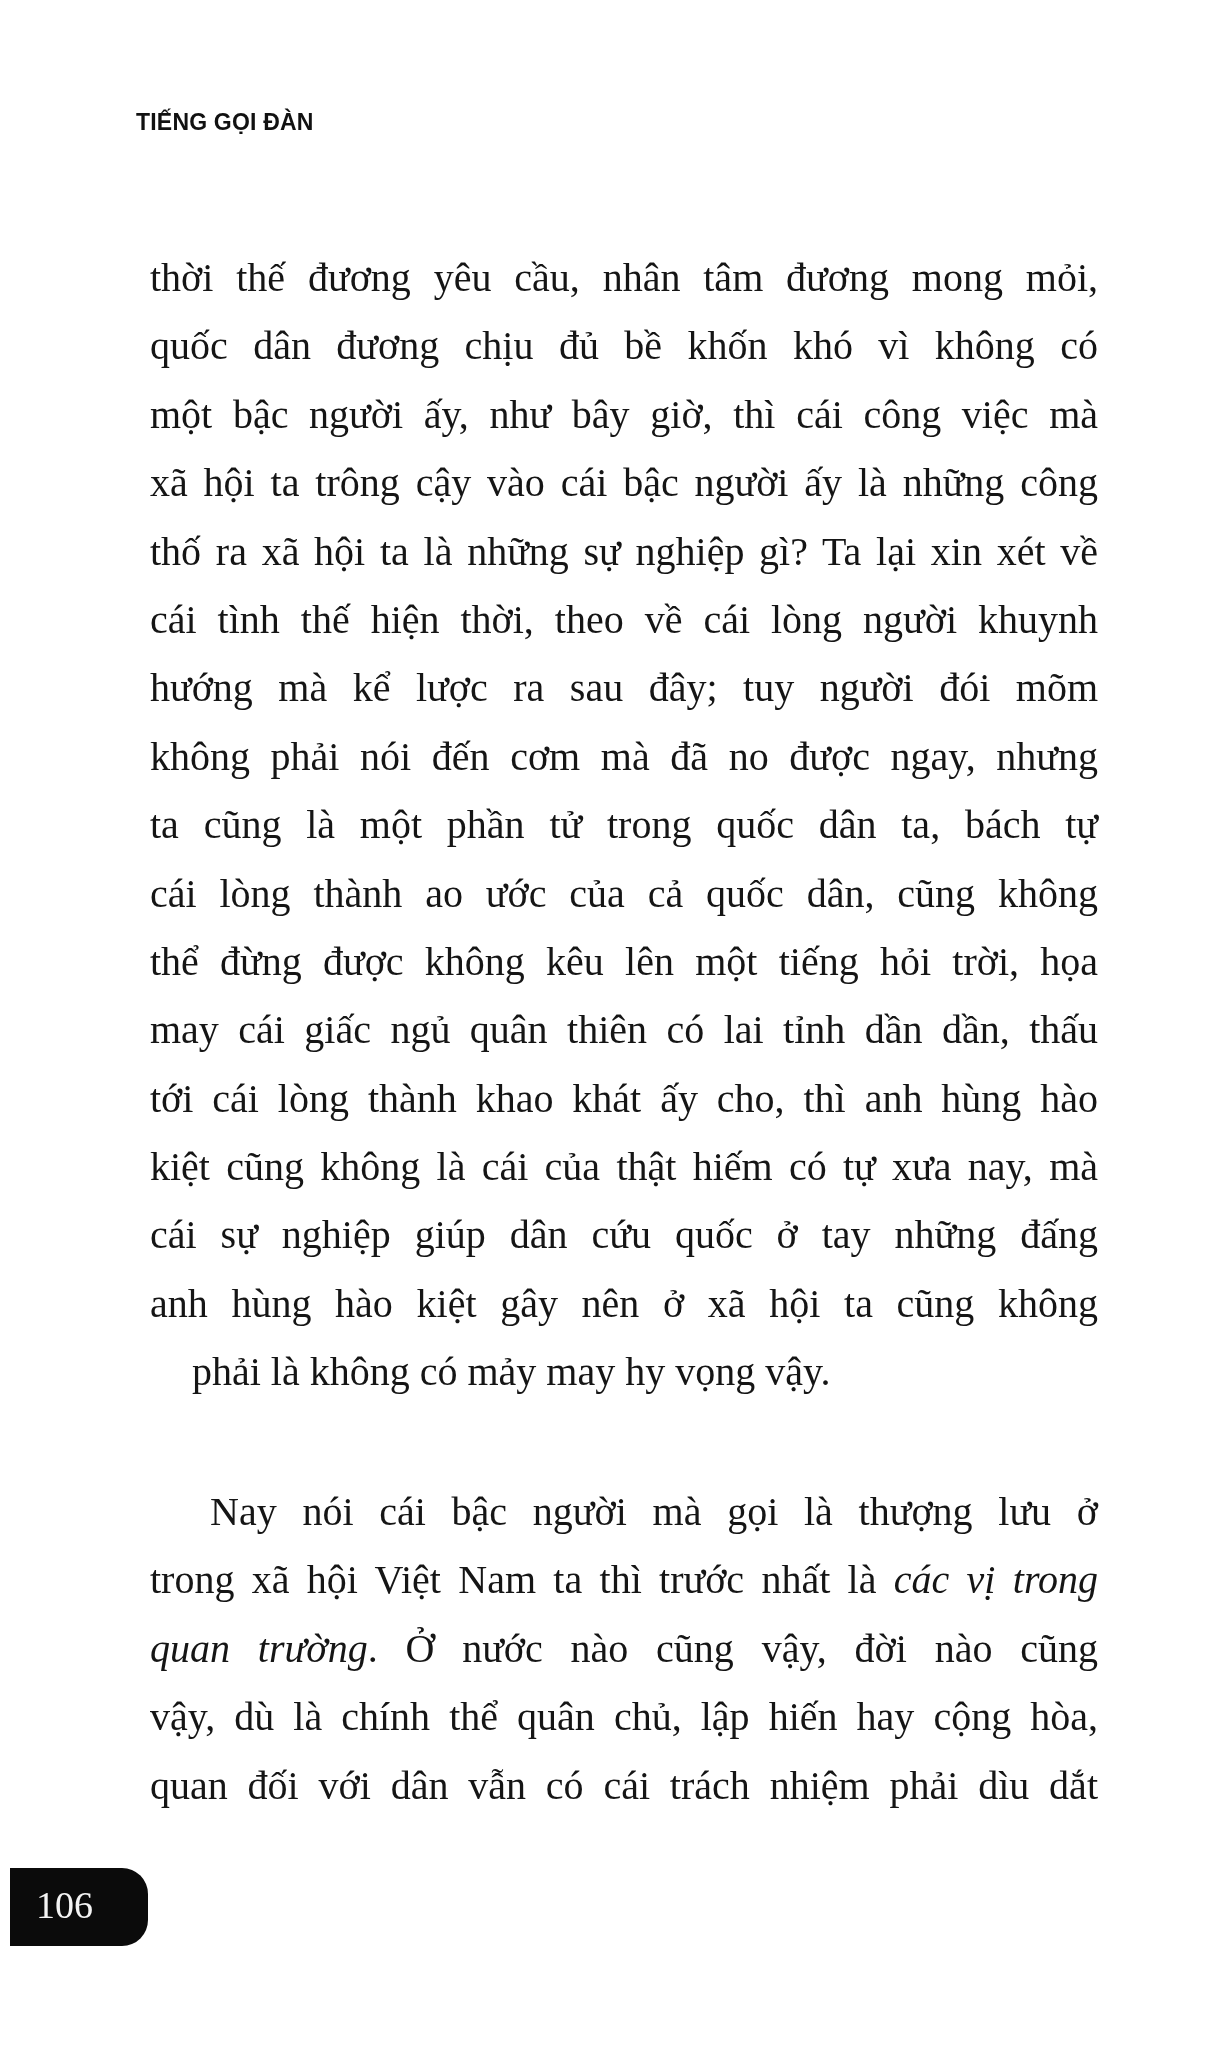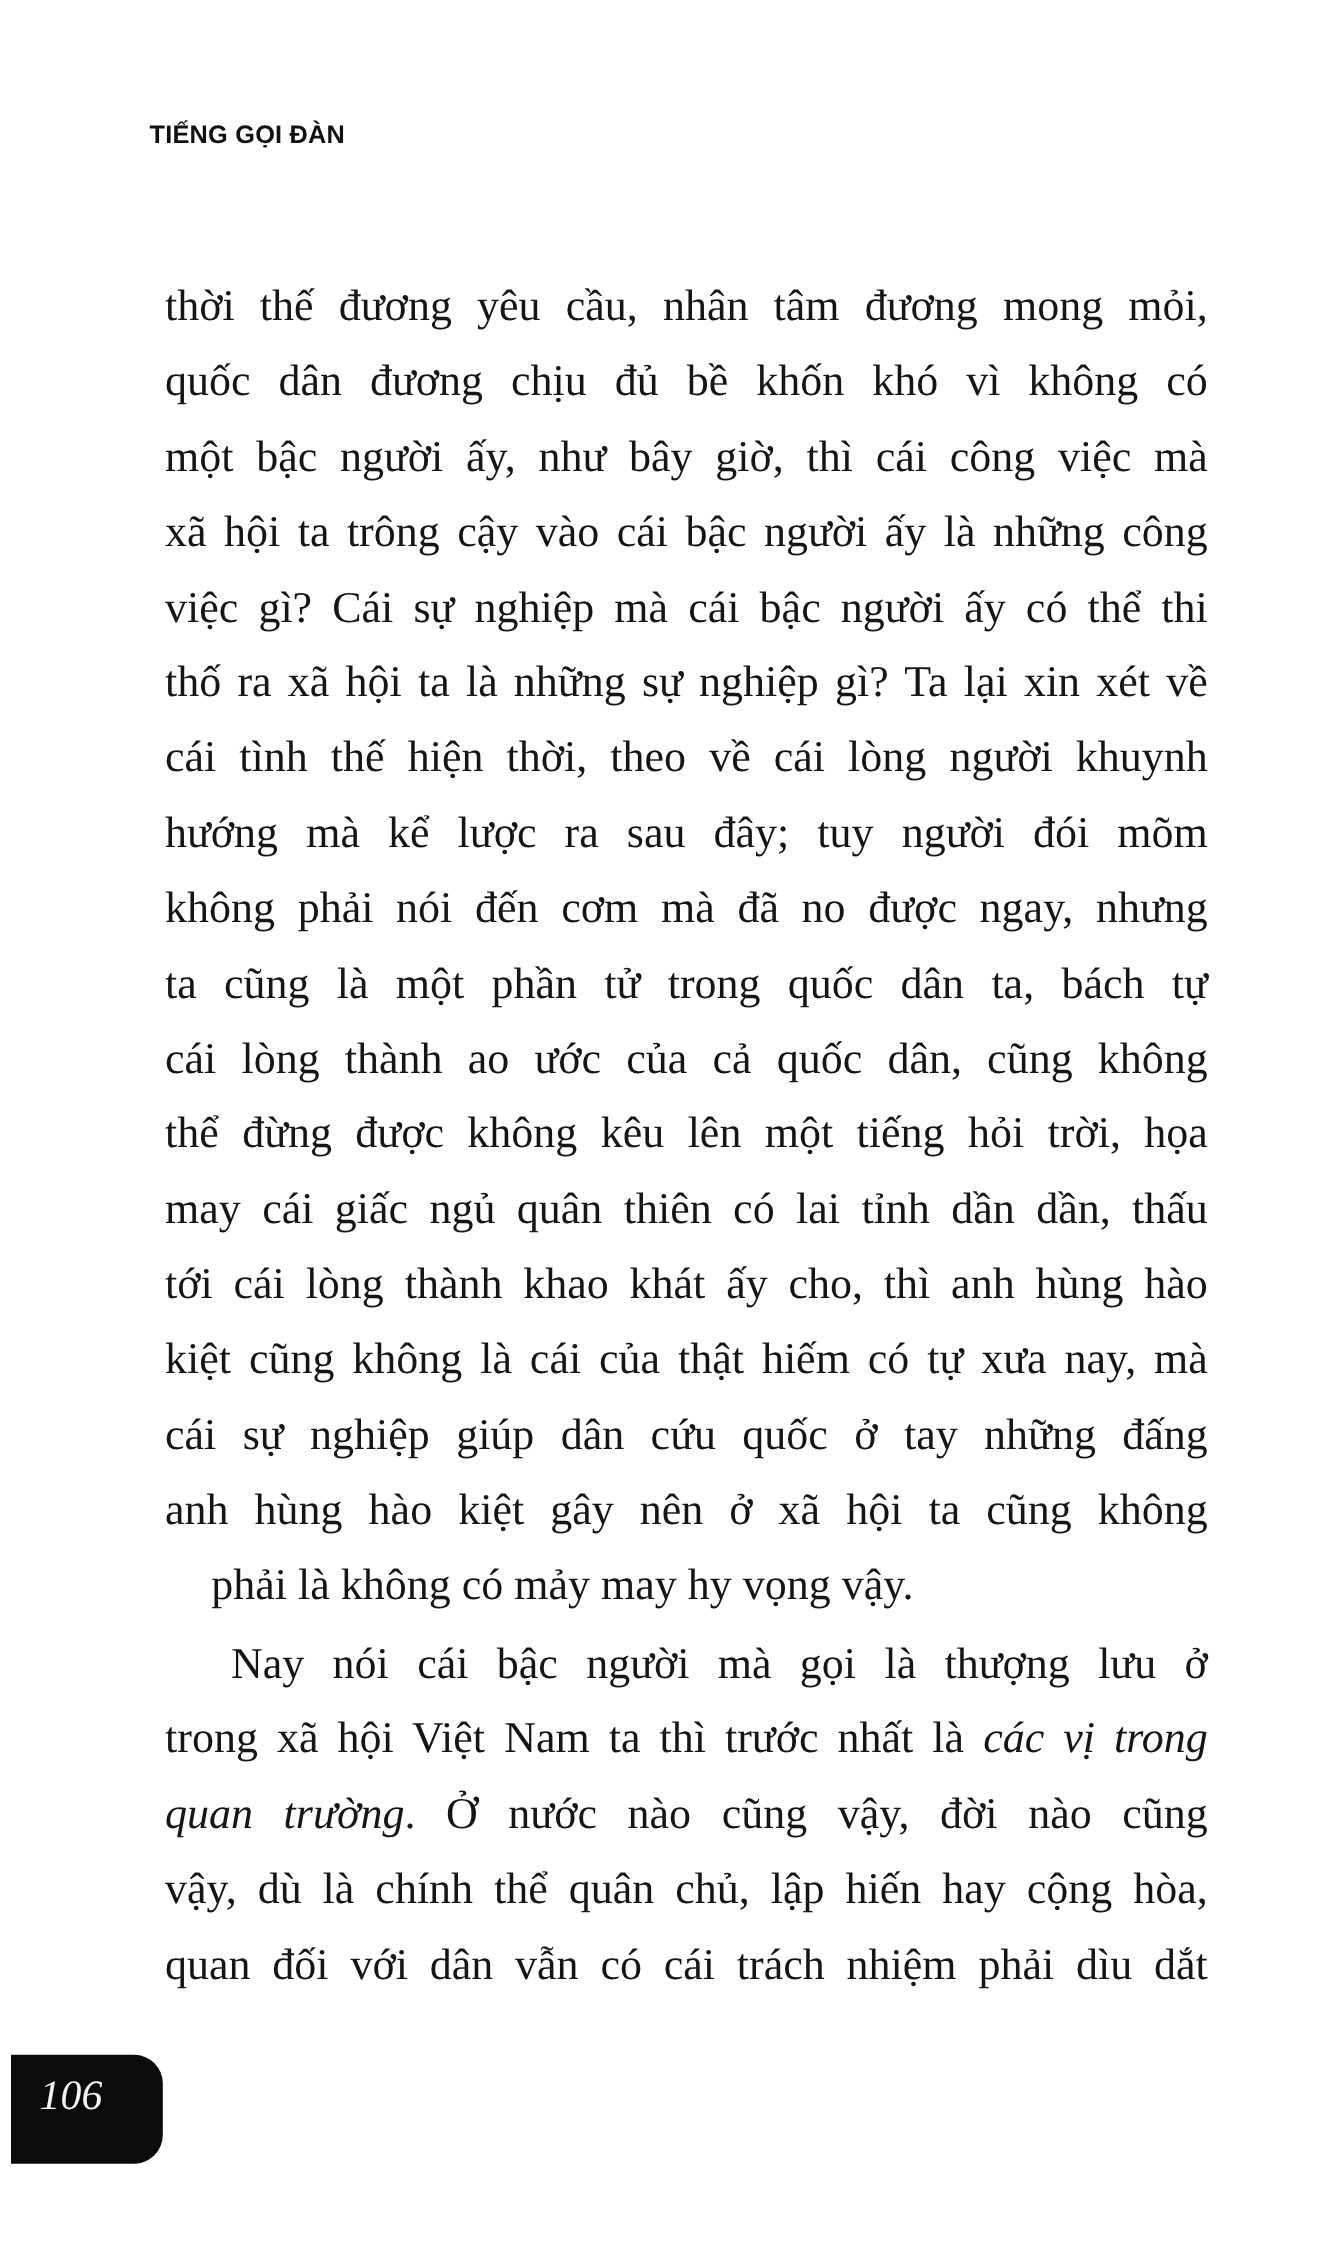--- a/index.html
+++ b/index.html
@@ -55,24 +55,23 @@
     font-style: italic;
     margin-top: 19px;
   }
   #para-1 { top: 244px; }
   #para-2 { top: 1478px; }
   .page-tab {
     position: absolute;
     left: 10px;
     top: 1868px;
     width: 138px;
-    height: 99px;
+    height: 78px;
     background: #0b0b0b;
     border-radius: 0 26px 26px 0;
-    font-style: italic;
   }
   .page-number {
     position: absolute;
     left: 26px;
     top: 12px;
     font-family: "Liberation Serif", "DejaVu Serif", serif;
     font-size: 38px;
     line-height: 50px;
     color: #f4f4f4;
   }
@@ -80,21 +79,20 @@
 </head>
 <body>
 
 <div class="running-head">TIẾNG GỌI ĐÀN</div>
 
 <div class="para" id="para-1">
   <span class="line">thời thế đương yêu cầu, nhân tâm đương mong mỏi,</span>
   <span class="line">quốc dân đương chịu đủ bề khốn khó vì không có</span>
   <span class="line">một bậc người ấy, như bây giờ, thì cái công việc mà</span>
   <span class="line">xã hội ta trông cậy vào cái bậc người ấy là những công</span>
-  <span class="line">việc gì? Cái sự nghiệp mà cái bậc người ấy có thể thi</span>
   <span class="line">thố ra xã hội ta là những sự nghiệp gì? Ta lại xin xét về</span>
   <span class="line">cái tình thế hiện thời, theo về cái lòng người khuynh</span>
   <span class="line">hướng mà kể lược ra sau đây; tuy người đói mõm</span>
   <span class="line">không phải nói đến cơm mà đã no được ngay, nhưng</span>
   <span class="line">ta cũng là một phần tử trong quốc dân ta, bách tự</span>
   <span class="line">cái lòng thành ao ước của cả quốc dân, cũng không</span>
   <span class="line">thể đừng được không kêu lên một tiếng hỏi trời, họa</span>
   <span class="line">may cái giấc ngủ quân thiên có lai tỉnh dần dần, thấu</span>
   <span class="line">tới cái lòng thành khao khát ấy cho, thì anh hùng hào</span>
   <span class="line">kiệt cũng không là cái của thật hiếm có tự xưa nay, mà</span>

